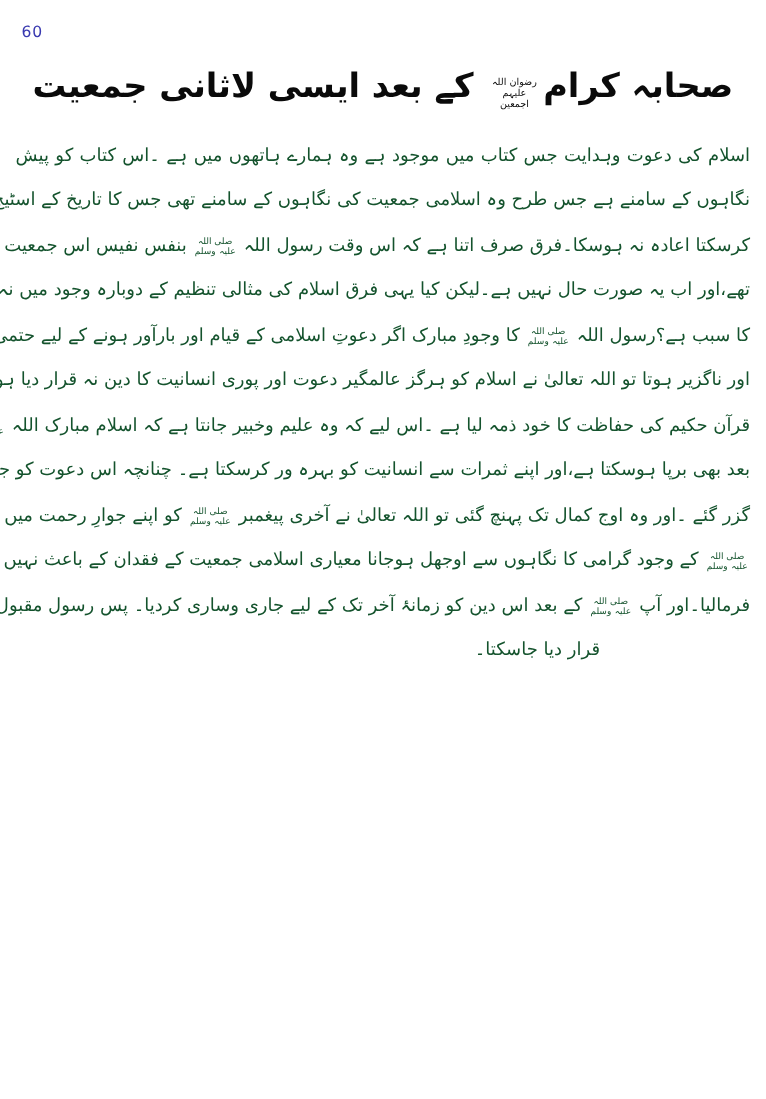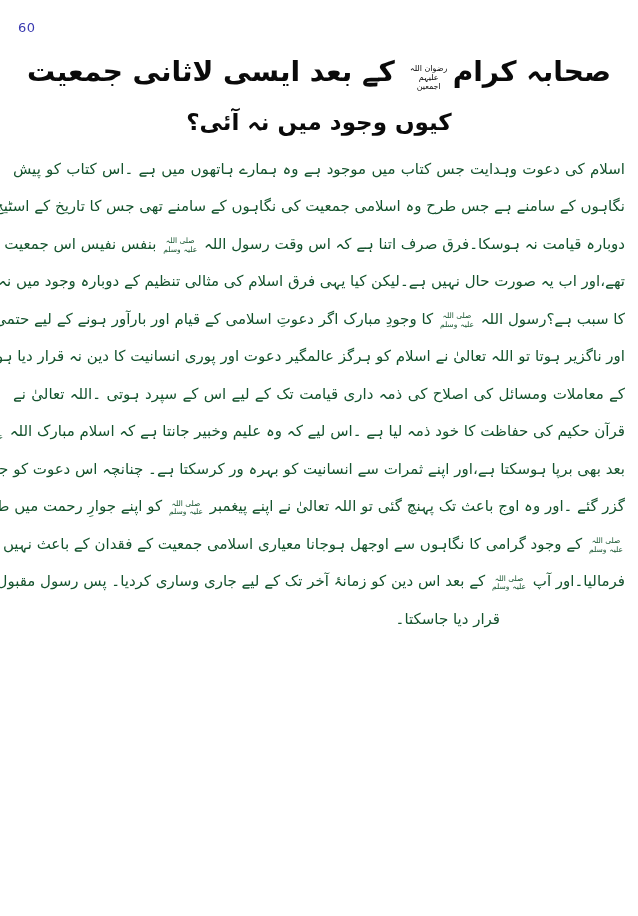--- a/index.html
+++ b/index.html
@@ -74,32 +74,30 @@
 </style>
 </head>
 <body>
 
 <div class="page">
 
   <div class="page-number">60</div>
 
   <div class="heading-block">
     <div class="heading-line1" id="heading-line1"><span>صحابہ کرام</span><span class="hon hon-heading">رضوان اللہ علیہم اجمعین</span><span>کے بعد ایسی لاثانی جمعیت</span></div>
-    <div class="heading-line2">کیوں وجود میں نہ آئی؟</div>
   </div>
 
   <div class="body-text" id="body-text">
       <div class="body-line"><span>اسلام کی دعوت وہدایت جس کتاب میں موجود ہے وہ ہمارے ہاتھوں میں ہے ۔اس کتاب کو پیش</span></div>
       <div class="body-line"><span>نگاہوں کے سامنے ہے جس طرح وہ اسلامی جمعیت کی نگاہوں کے سامنے تھی جس کا تاریخ کے اسٹیج پر</span></div>
-      <div class="body-line"><span>دوبارہ قیامت نہ ہوسکا۔فرق صرف اتنا ہے کہ اس وقت رسول اللہ </span><span class="hon">صلی اللہ علیہ وسلم</span><span> بنفس نفیس اس جمعیت کے قائد</span></div>
+      <div class="body-line"><span>کرسکتا اعادہ نہ ہوسکا۔فرق صرف اتنا ہے کہ اس وقت رسول اللہ </span><span class="hon">صلی اللہ علیہ وسلم</span><span> بنفس نفیس اس جمعیت کے قائد</span></div>
       <div class="body-line"><span>تھے،اور اب یہ صورت حال نہیں ہے۔لیکن کیا یہی فرق اسلام کی مثالی تنظیم کے دوبارہ وجود میں نہ آنے</span></div>
       <div class="body-line"><span>کا سبب ہے؟رسول اللہ </span><span class="hon">صلی اللہ علیہ وسلم</span><span> کا وجودِ مبارک اگر دعوتِ اسلامی کے قیام اور بارآور ہونے کے لیے حتمی</span></div>
       <div class="body-line"><span>اور ناگزیر ہوتا تو اللہ تعالیٰ نے اسلام کو ہرگز عالمگیر دعوت اور پوری انسانیت کا دین نہ قرار دیا ہوتا،اور نہ</span></div>
-      <div class="body-line"><span>کے معاملات ومسائل کی اصلاح کی ذمہ داری قیامت تک کے لیے اس کے سپرد ہوتی ۔اللہ تعالیٰ نے</span></div>
       <div class="body-line"><span>قرآن حکیم کی حفاظت کا خود ذمہ لیا ہے ۔اس لیے کہ وہ علیم وخبیر جانتا ہے کہ اسلام مبارک اللہ </span><span class="hon">صلی اللہ علیہ وسلم</span></div>
       <div class="body-line"><span>بعد بھی برپا ہوسکتا ہے،اور اپنے ثمرات سے انسانیت کو بہرہ ور کرسکتا ہے۔ چنانچہ اس دعوت کو جب ۲۳ سال</span></div>
-      <div class="body-line"><span>گزر گئے ۔اور وہ اوج باعث تک پہنچ گئی تو اللہ تعالیٰ نے اپنے پیغمبر </span><span class="hon">صلی اللہ علیہ وسلم</span><span> کو اپنے جوارِ رحمت میں طلب</span></div>
+      <div class="body-line"><span>گزر گئے ۔اور وہ اوج کمال تک پہنچ گئی تو اللہ تعالیٰ نے آخری پیغمبر </span><span class="hon">صلی اللہ علیہ وسلم</span><span> کو اپنے جوارِ رحمت میں طلب</span></div>
       <div class="body-line"><span class="hon">صلی اللہ علیہ وسلم</span><span> کے وجود گرامی کا نگاہوں سے اوجھل ہوجانا معیاری اسلامی جمعیت کے فقدان کے باعث نہیں</span></div>
       <div class="body-line"><span>فرمالیا۔اور آپ </span><span class="hon">صلی اللہ علیہ وسلم</span><span> کے بعد اس دین کو زمانۂ آخر تک کے لیے جاری وساری کردیا۔ پس رسول مقبول</span></div>
       <div class="body-line last-line"><span>قرار دیا جاسکتا۔</span></div>
     </div>
 
 </div>
 
 </body></html>

